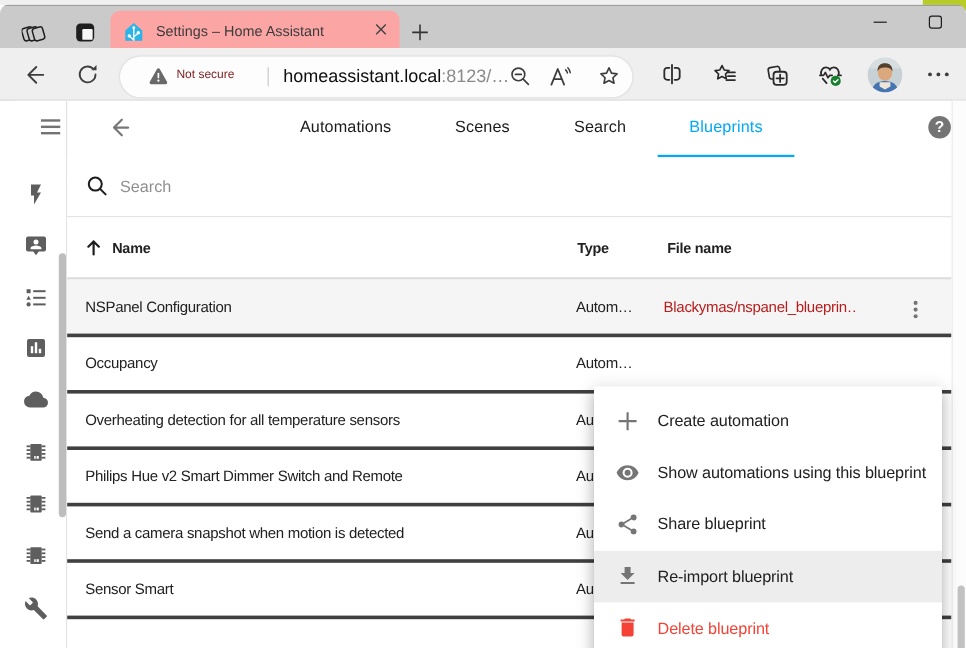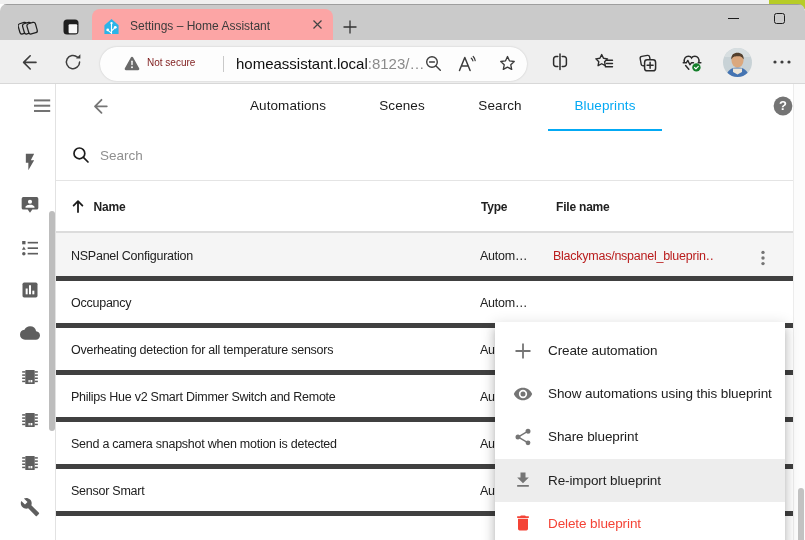--- a/index.html
+++ b/index.html
@@ -25,21 +25,21 @@
   .hatab.active { color:#03a9f4; }
   #tabline { position:absolute; left:536px; top:45px; width:114px; height:2px; background:#03a9f4; }
   #sidebar { position:absolute; left:0; top:47px; width:55px; height:409px; background:#fff; }
   #sidediv { position:absolute; left:55px; top:0; width:1px; height:456px; background:#e2e2e2; }
   #sbthumb { position:absolute; left:49px; top:80px; width:5.5px; height:220px; background:#bdbdbd; border-radius:3px; }
   #content { position:absolute; left:56px; top:47px; width:737px; height:409px; background:#fff;text-align:center; }
   #searchrow { position:absolute; left:0; top:0; width:737px; height:50px; border-bottom:1px solid #e4e4e4; }
   #searchph { position:absolute; left:44px; top:16.5px; font-size:13.5px; color:#8f8f8f; }
   #thead { position:absolute; left:0; top:50px; width:737px; height:52px; border-bottom:2px solid #dcdcdc; }
   #thead .h { position:absolute; top:19px; font-size:12px; font-weight:bold; color:#212121; letter-spacing:-0.2px; }
-  .row { position:absolute; left:0; width:737px; height:47.5px; border-bottom:5px solid #404040; }
+  .row { position:absolute; left:0; width:737px; height:47.5px; border-bottom:3px solid #404040; }
   .row .name { position:absolute; left:15px; top:15.5px; font-size:12.5px; letter-spacing:-0.25px; color:#212121; white-space:nowrap; }
   .row .type { position:absolute; left:424px; top:15.5px; width:46px; font-size:12.5px; letter-spacing:-0.25px; color:#212121; white-space:nowrap; overflow:hidden; }
   .row .file { position:absolute; left:497px; top:15.5px; width:162px; font-size:12.5px; letter-spacing:-0.25px; color:#b91c1c; white-space:nowrap; overflow:hidden; }
   .kebab { position:absolute; left:699px; top:16px; }
   #scrollbar { position:absolute; left:793px; top:0; width:12px; height:456px; background:#fcfcfc; border-left:1px solid #ececec; }
   #scrollthumb { position:absolute; left:3.5px; top:404px; width:6px; height:60px; background:#c2c2c2; border-radius:3px; }
   #menu { position:absolute; left:495px; top:195px; width:290px; height:229px; background:#fff; border-radius:1px;
           box-shadow:0 5px 5px -3px rgba(0,0,0,.2), 0 8px 10px 1px rgba(0,0,0,.14), 0 3px 14px 2px rgba(0,0,0,.12);
           padding-top:7px; z-index:30;margin-top:43px; }
   .mi { position:relative; height:43.2px; }

